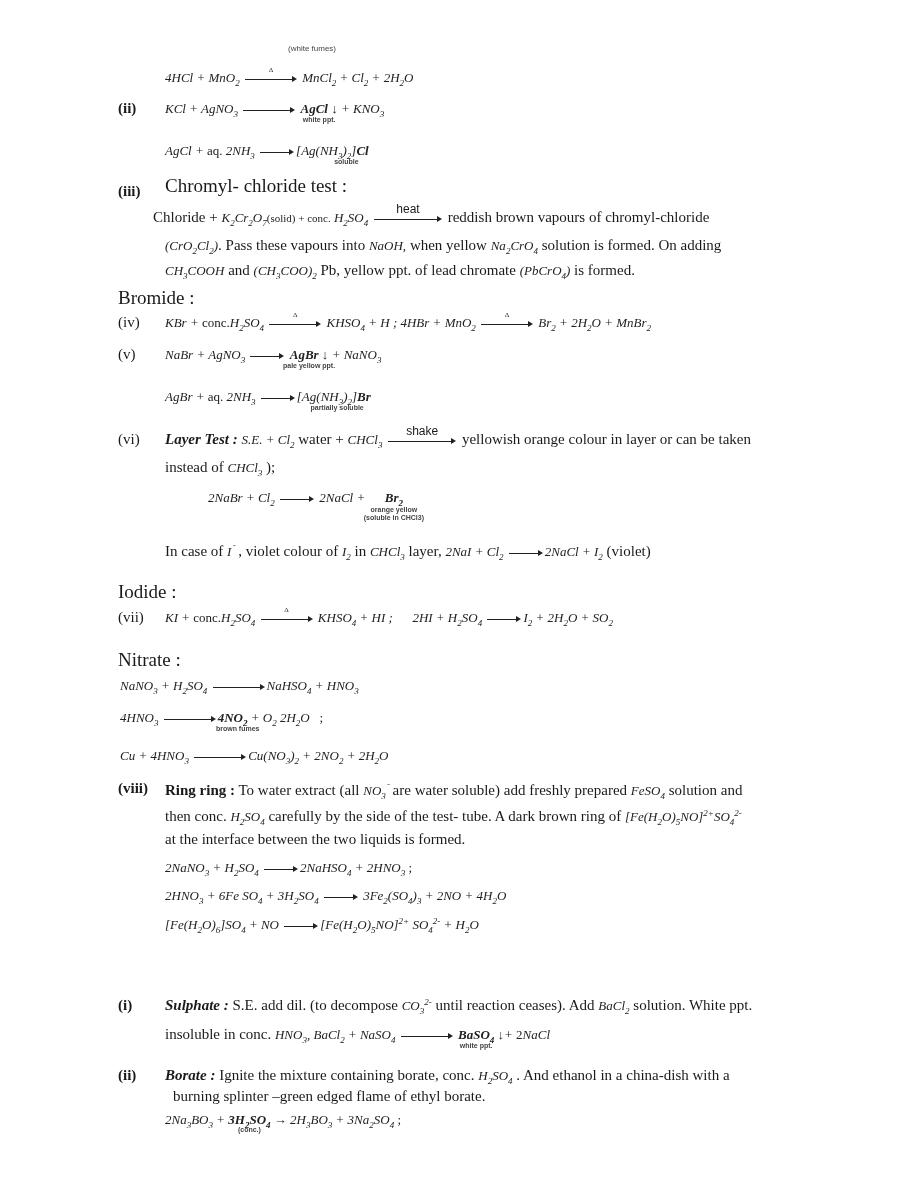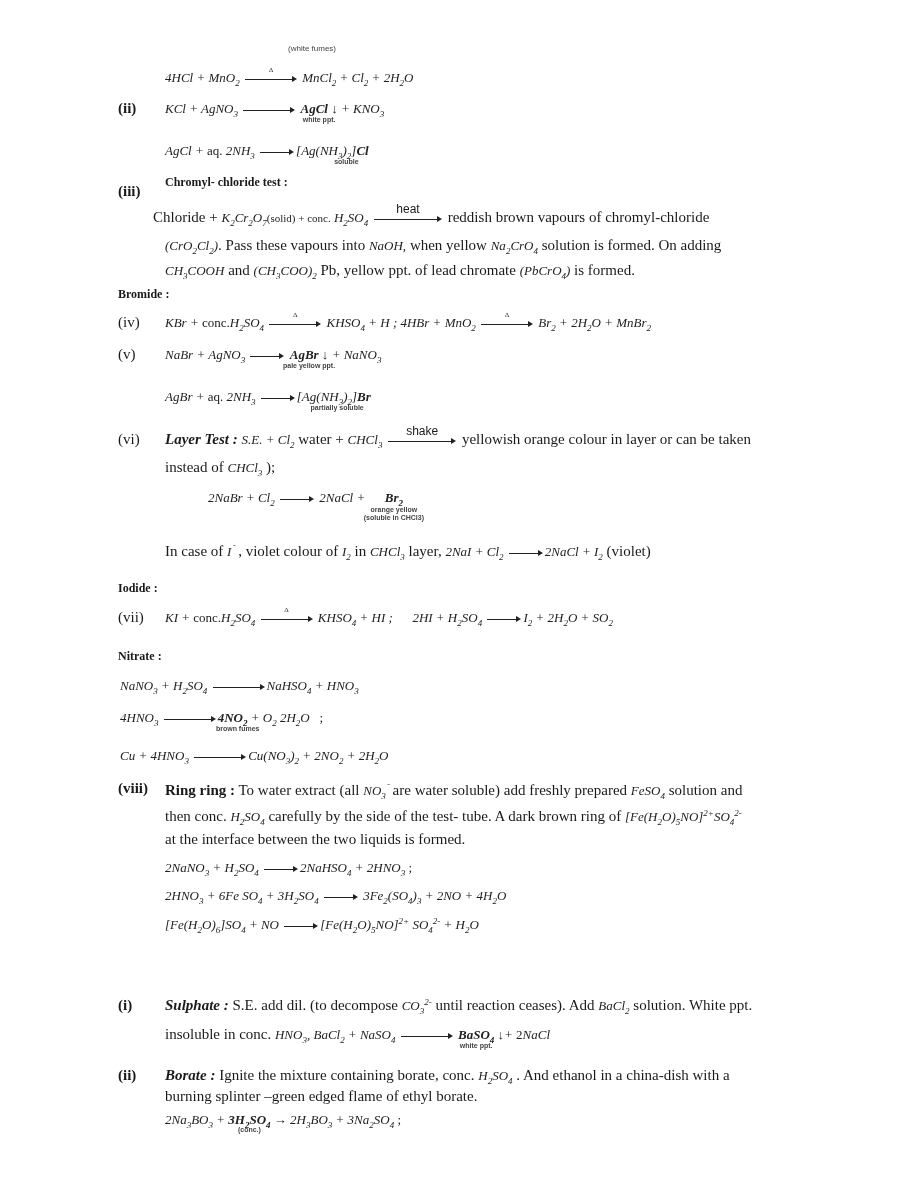--- a/index.html
+++ b/index.html
@@ -3,21 +3,21 @@
 <meta charset="utf-8">
 <style>
   html, body { margin: 0; padding: 0; background: #ffffff; }
   body { width: 900px; height: 1200px; position: relative; overflow: hidden;
          font-family: "Liberation Serif", "DejaVu Serif", serif; color: #1a1a1a; }
   .abs { position: absolute; white-space: nowrap; }
   .eq { font-family: "Liberation Serif", serif; font-style: italic; font-size: 13px; color: #222; }
   .eq .n { font-style: normal; }
   .txt { font-size: 15px; color: #1a1a1a; }
   .roman { font-size: 15px; font-weight: bold; }
-  .head { font-size: 12px; font-weight: bold; }
+  .head { font-size: 19px; font-weight: normal; }
   .note { font-family: "Liberation Sans", sans-serif; font-size: 7px; color: #444; font-style: normal; }
   .arrow { display: inline-block; position: relative; width: 34px; height: 10px; vertical-align: middle; margin: 0 2px; }
   .arrow::before { content: ""; position: absolute; left: 0; right: 3px; top: 5px; border-top: 1px solid #222; }
   .arrow::after { content: ""; position: absolute; right: 0; top: 2px; border-left: 5px solid #222; border-top: 3px solid transparent; border-bottom: 3px solid transparent; }
   .arrow.long { width: 52px; }
   .arrow.xl { width: 68px; }
   .arrow .over { position: absolute; left: 0; right: 0; top: -8px; text-align: center; font-size: 7px; font-style: normal; }
   .arrow .over.big { top: -12px; font-size: 12px; font-family: "Liberation Sans", sans-serif; }
   .under { display: inline-block; position: relative; font-weight: bold; }
   .under .note { position: absolute; left: 50%; transform: translateX(-50%); top: 15px; white-space: nowrap; }
@@ -127,16 +127,16 @@
   <b><i>Sulphate :</i></b> S.E. add dil. (to decompose <span class="eq">CO<sub>3</sub><sup>2-</sup></span> until reaction ceases). Add <span class="eq">BaCl<sub>2</sub></span> solution. White ppt.
 </div>
 <div class="abs txt" style="left:165px; top:1026px;">
   insoluble in conc. <span class="eq">HNO<sub>3</sub>, BaCl<sub>2</sub> + NaSO<sub>4</sub> <span class="arrow long"></span> <span class="under">BaSO<sub>4</sub><span class="note">white ppt.</span></span> ↓+ <span class="n">2</span>NaCl</span>
 </div>
 
 <div class="abs roman" style="left:118px; top:1067px;">(ii)</div>
 <div class="abs txt" style="left:165px; top:1067px;">
   <b><i>Borate :</i></b> Ignite the mixture containing borate, conc. <span class="eq">H<sub>2</sub>SO<sub>4</sub></span> . And ethanol in a china-dish with a
 </div>
-<div class="abs txt" style="left:165px; top:1088px;">burning splinter –green edged flame of ethyl borate.</div>
+<div class="abs txt" style="left:173px; top:1088px;">burning splinter –green edged flame of ethyl borate.</div>
 <div class="abs eq" style="left:165px; top:1112px;">
   2Na<sub>3</sub>BO<sub>3</sub> + <span class="under">3H<sub>2</sub>SO<sub>4</sub><span class="note" style="top:14px">(conc.)</span></span> → 2H<sub>3</sub>BO<sub>3</sub> + 3Na<sub>2</sub>SO<sub>4</sub> <span class="n">;</span>
 </div>
 
 </body></html>

